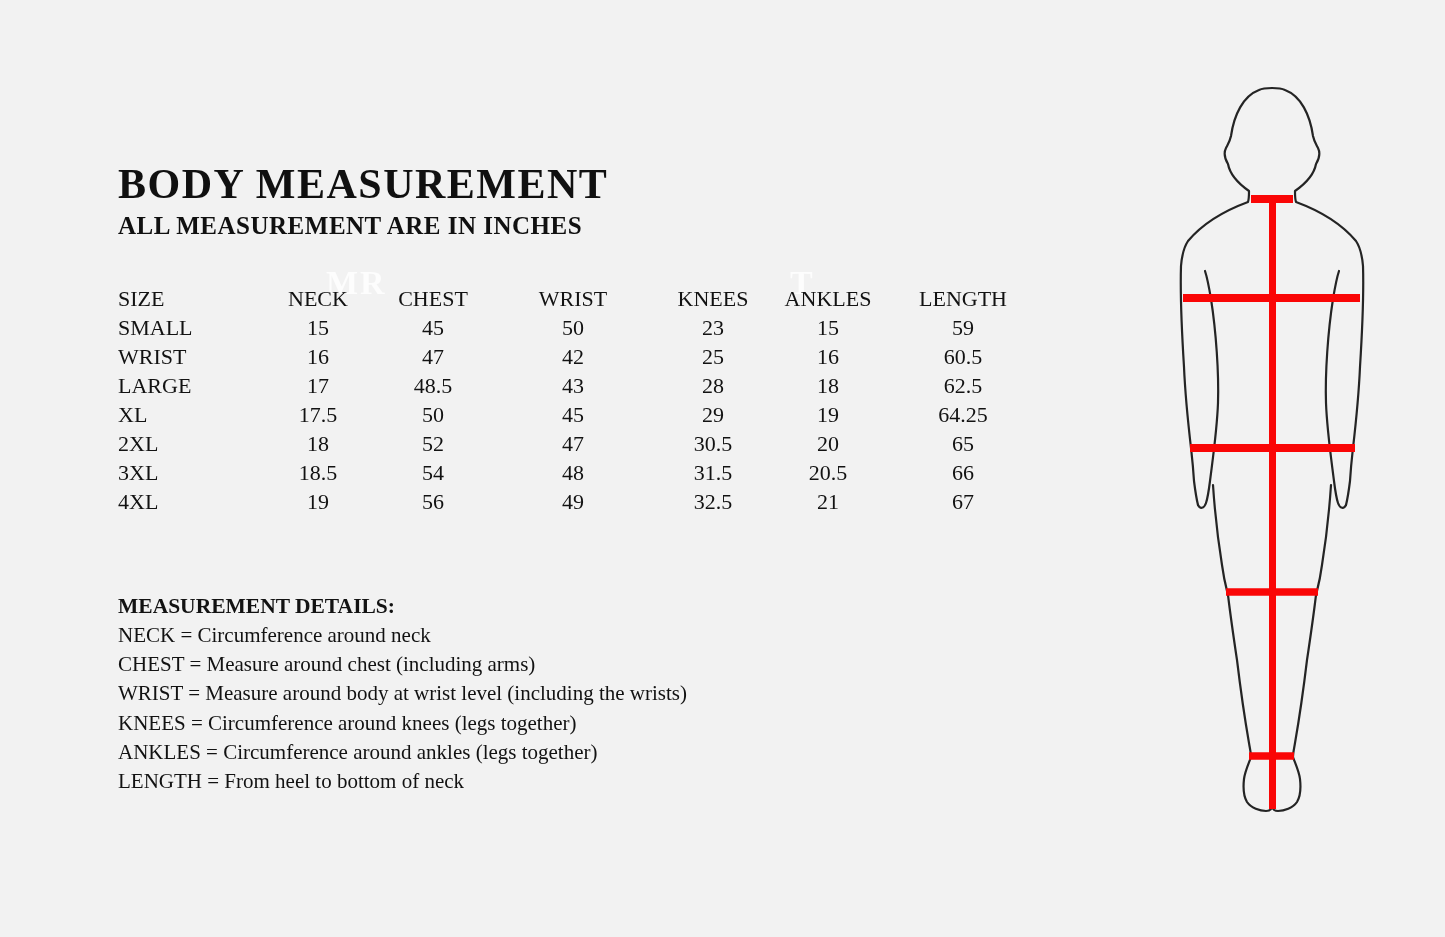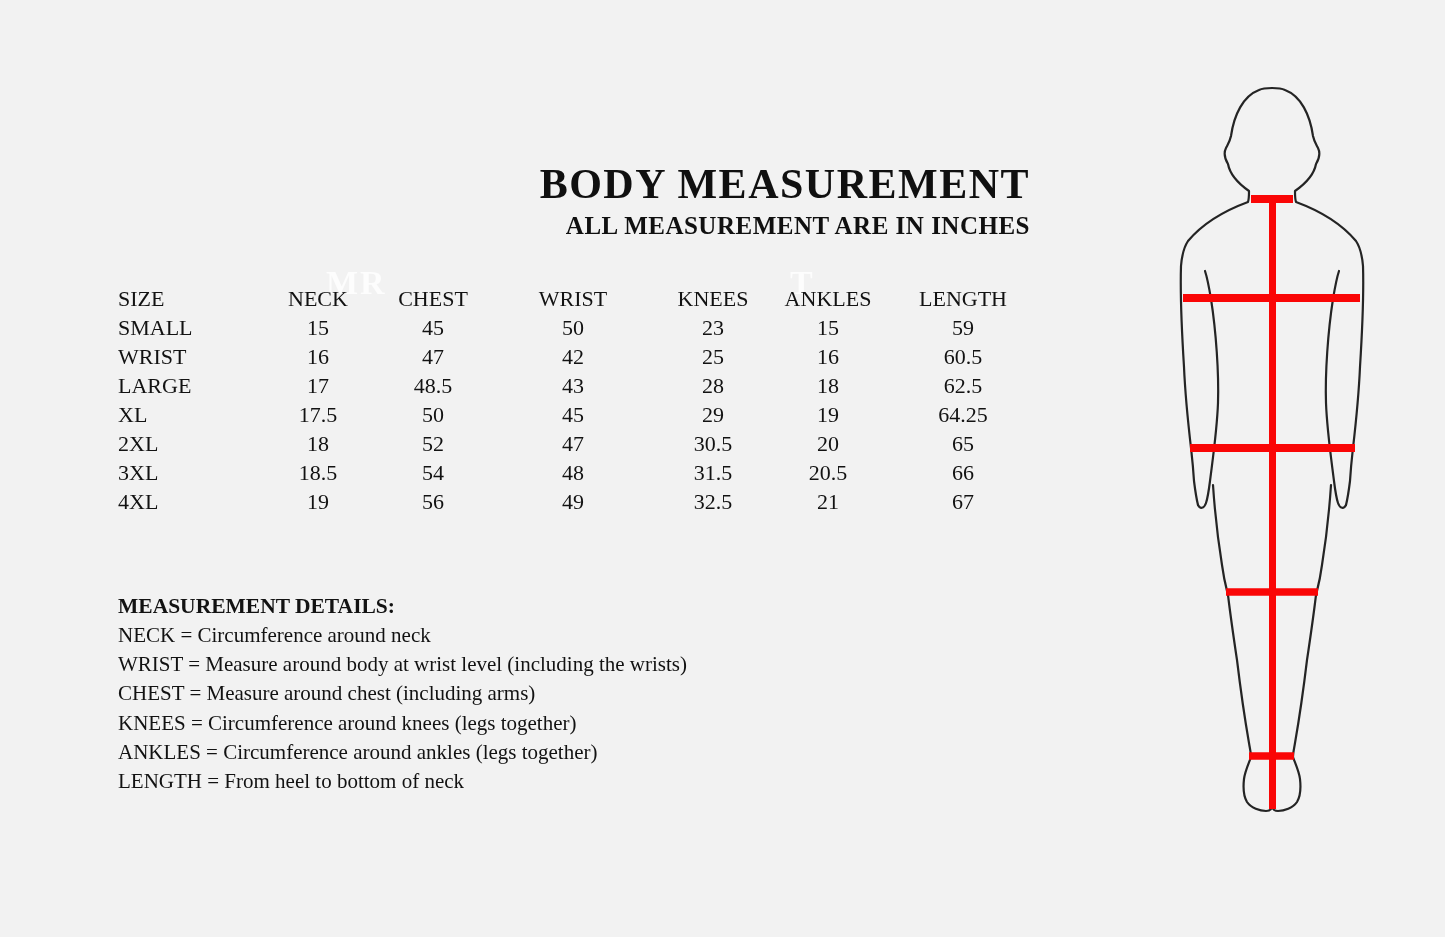--- a/index.html
+++ b/index.html
@@ -20,21 +20,21 @@
     height: 937px;
     background: #f2f2f2;
   }
 
   
   #title-block {
     position: absolute;
     left: 118px;
     top: 160px;
     width: 912px;
-    text-align: right;
+    text-align: left;
     z-index: 2;
   }
   #page-title {
     font-size: 42px;
     font-weight: bold;
     letter-spacing: 1.5px;
     line-height: 48px;
     color: #101010;
   }
   .subtitle {
@@ -139,22 +139,22 @@
       <div class="t-row"><div class="t-cell col-0">XL</div><div class="t-cell col-1">17.5</div><div class="t-cell col-2">50</div><div class="t-cell col-3">45</div><div class="t-cell col-4">29</div><div class="t-cell col-5">19</div><div class="t-cell col-6">64.25</div></div>
       <div class="t-row"><div class="t-cell col-0">2XL</div><div class="t-cell col-1">18</div><div class="t-cell col-2">52</div><div class="t-cell col-3">47</div><div class="t-cell col-4">30.5</div><div class="t-cell col-5">20</div><div class="t-cell col-6">65</div></div>
       <div class="t-row"><div class="t-cell col-0">3XL</div><div class="t-cell col-1">18.5</div><div class="t-cell col-2">54</div><div class="t-cell col-3">48</div><div class="t-cell col-4">31.5</div><div class="t-cell col-5">20.5</div><div class="t-cell col-6">66</div></div>
       <div class="t-row"><div class="t-cell col-0">4XL</div><div class="t-cell col-1">19</div><div class="t-cell col-2">56</div><div class="t-cell col-3">49</div><div class="t-cell col-4">32.5</div><div class="t-cell col-5">21</div><div class="t-cell col-6">67</div></div>
     </div>
 
   <div id="details-block">
     <div id="details-heading">MEASUREMENT DETAILS:</div>
     <div id="details-list">
         <div class="detail-line">NECK = Circumference around neck</div>
+        <div class="detail-line">CHEST = Measure around chest (including arms)</div>
         <div class="detail-line">WRIST = Measure around body at wrist level (including the wrists)</div>
-        <div class="detail-line">CHEST = Measure around chest (including arms)</div>
         <div class="detail-line">KNEES = Circumference around knees (legs together)</div>
         <div class="detail-line">ANKLES = Circumference around ankles (legs together)</div>
         <div class="detail-line">LENGTH = From heel to bottom of neck</div>
       </div>
   </div>
 
   <div id="figure-wrap">
     <svg width="240" height="740" viewBox="0 0 240 740">
       <g fill="none" stroke="#242424" stroke-width="2.2" stroke-linecap="round" stroke-linejoin="round">
 

